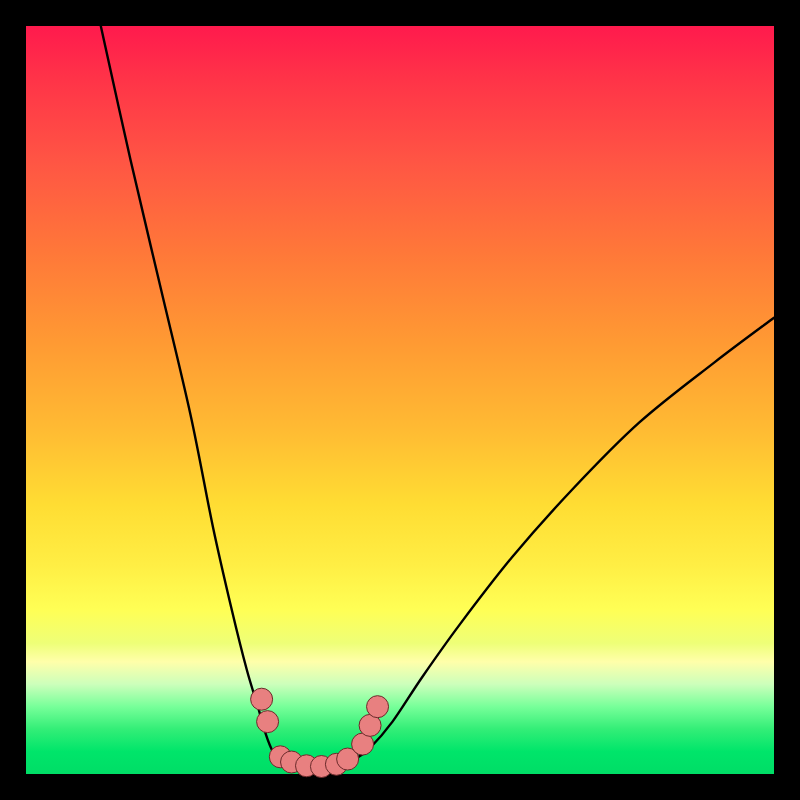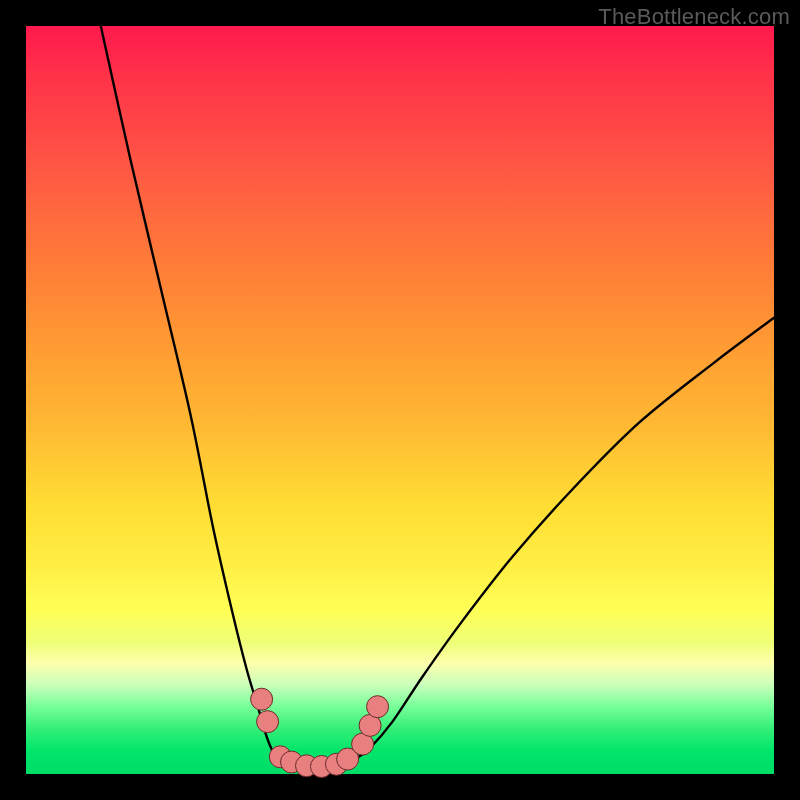--- a/index.html
+++ b/index.html
@@ -86,14 +86,13 @@
         <circle cx="306.50" cy="765.77" r="11" fill="#e88080" stroke="#6a2a2a" stroke-width="1"></circle>
         <circle cx="321.46" cy="766.52" r="11" fill="#e88080" stroke="#6a2a2a" stroke-width="1"></circle>
         <circle cx="336.42" cy="764.28" r="11" fill="#e88080" stroke="#6a2a2a" stroke-width="1"></circle>
         <circle cx="347.64" cy="759.04" r="11" fill="#e88080" stroke="#6a2a2a" stroke-width="1"></circle>
         <circle cx="362.60" cy="744.08" r="11" fill="#e88080" stroke="#6a2a2a" stroke-width="1"></circle>
         <circle cx="370.08" cy="725.38" r="11" fill="#e88080" stroke="#6a2a2a" stroke-width="1"></circle>
         <circle cx="377.56" cy="706.68" r="11" fill="#e88080" stroke="#6a2a2a" stroke-width="1"></circle>
       </g>
   </svg>
 
-  <div class="watermark">TheBottleneck.com</div>
 </div>
 
 </body></html>

